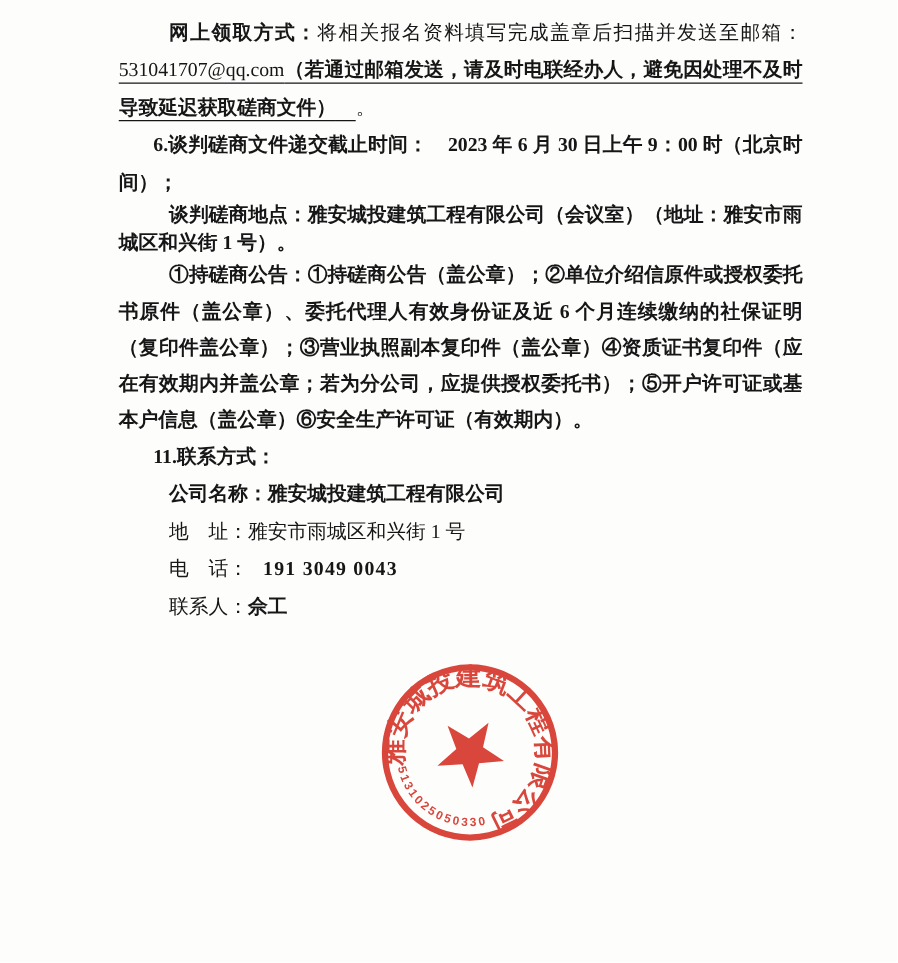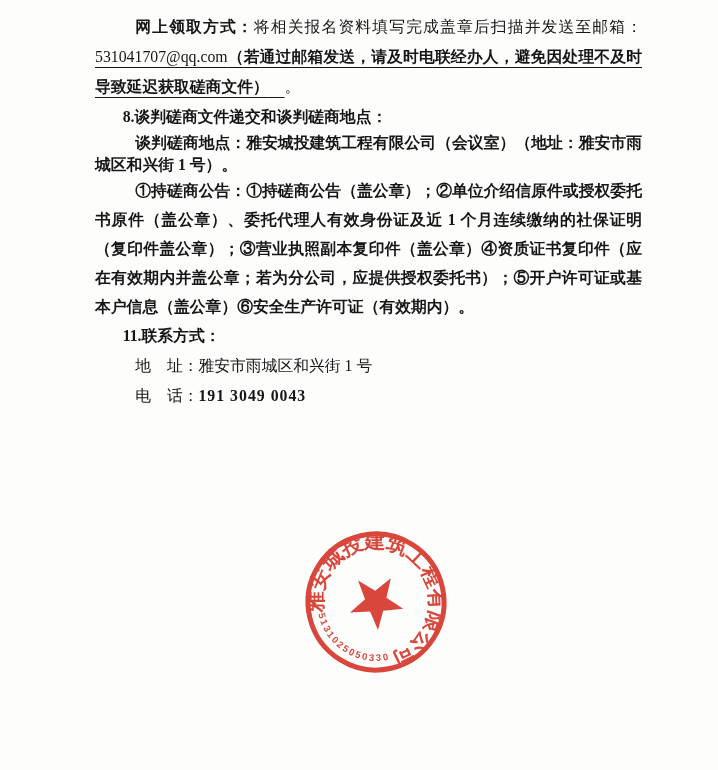--- a/index.html
+++ b/index.html
@@ -22,56 +22,58 @@
   .u{
     text-decoration:underline;
     text-underline-offset:5px;
     text-decoration-thickness:1.4px;
   }
   .tight{line-height:22px;margin-top:2px;}
   .mt6{margin-top:6px;}
   .mt2{margin-top:2px;}
   .mt4{margin-top:4px;}
   .lh29{line-height:29px;}
-  .phone-num{letter-spacing:1px;}
+  .phone-num{letter-spacing:1px;margin-left:12px;}
   .stamp{
     position:absolute;left:288px;top:514px;width:176px;height:176px;
     mix-blend-mode:multiply;
     z-index:3;
     pointer-events:none;
   }
   .seal-co-text{font-family:"Liberation Sans","DejaVu Sans",sans-serif;font-weight:700;font-size:19.5px;}
   .seal-num-text{font-family:"Liberation Sans","DejaVu Sans",sans-serif;font-weight:700;font-size:9.5px;letter-spacing:2px;}
 </style>
 </head>
 <body>
 
 <div class="page">
 
   <div class="doc">
 
     <p class="ind-lg"><b>网上领取方式：</b><span>将相关报名资料填写完成盖章后扫描并发送至邮箱：</span><span class="u">531041707@qq.com</span><b class="u">（若通过邮箱发送，请及时电联经办人，避免因处理不及时导致延迟获取磋商文件）</b><b class="u">　</b><span>。</span></p>
 
+    <p class="ind-num mt6"><b>6.谈判磋商文件递交截止时间：</b><b>　2023 年 6 月 30 日上午 9：00 时（北京时间）；</b></p>
 
 
-    <p class="ind-num"><b>8.谈判磋商文件递交和谈判磋商地点：</b></p>
 
 
     <p class="ind-lg tight"><b>谈判磋商地点：</b><b>雅安城投建筑工程有限公司（会议室）（地址：雅安市雨城区和兴街 1 号）。</b></p>
 
 
-    <p class="ind-lg lh29"><b>①持磋商公告：</b><b>①持磋商公告（盖公章）；②单位介绍信原件或授权委托书原件（盖公章）、委托代理人有效身份证及近 1 个月连续缴纳的社保证明（复印件盖公章）；③营业执照副本复印件（盖公章）④资质证书复印件（应在有效期内并盖公章；若为分公司，应提供授权委托书）；⑤开户许可证或基本户信息（盖公章）⑥安全生产许可证（有效期内）。</b></p>
+    <p class="ind-lg lh29"><b>①持磋商公告：</b><b>①持磋商公告（盖公章）；②单位介绍信原件或授权委托书原件（盖公章）、委托代理人有效身份证及近 6 个月连续缴纳的社保证明（复印件盖公章）；③营业执照副本复印件（盖公章）④资质证书复印件（应在有效期内并盖公章；若为分公司，应提供授权委托书）；⑤开户许可证或基本户信息（盖公章）⑥安全生产许可证（有效期内）。</b></p>
 
     <p class="ind-num"><b>11.联系方式：</b></p>
 
+    <p class="ind-lg"><b>公司名称：</b><b>雅安城投建筑工程有限公司</b></p>
 
     <p class="ind-lg"><span>地　址：</span><span>雅安市雨城区和兴街 1 号</span></p>
 
     <p class="ind-lg"><span>电　话：</span><b class="phone-num">191 3049 0043</b></p>
 
+    <p class="ind-lg"><span>联系人：</span><b>佘工</b></p>
 
   </div>
 
   <svg class="stamp" viewBox="0 0 176 176" xmlns="http://www.w3.org/2000/svg">
     <g transform="rotate(32 88 88)" opacity="0.86">
       <circle cx="88" cy="88" r="68" fill="none" stroke="#d5281b" stroke-width="5"></circle>
       <path id="sealTextArc" d="M 49.8,126.2 A 54,54 0 1,1 126.2,126.2" fill="none"></path>
       <path id="sealNumArc" d="M 42.8,125.9 A 59,59 0 0,0 133.2,125.9" fill="none"></path>
       <path fill="#d5281b" d="M88,60 L94.6,78.9 L114.6,79.3 L98.7,91.5 L104.5,110.7 L88,99.2 L71.5,110.7 L77.3,91.5 L61.4,79.3 L81.4,78.9 Z"></path>
       <text class="seal-co-text" fill="#d5281b">

